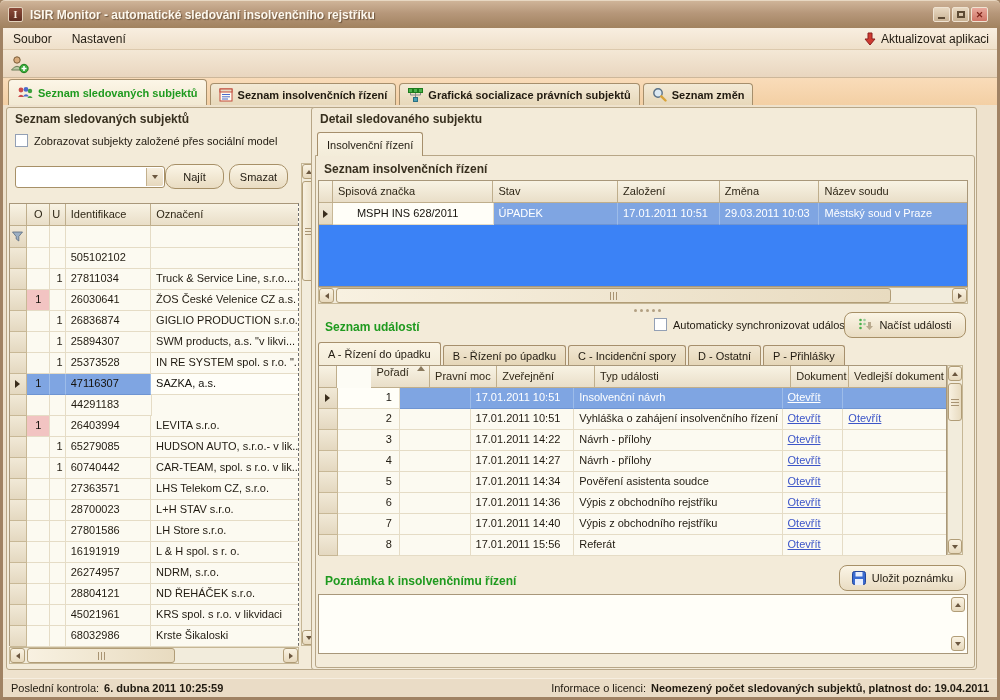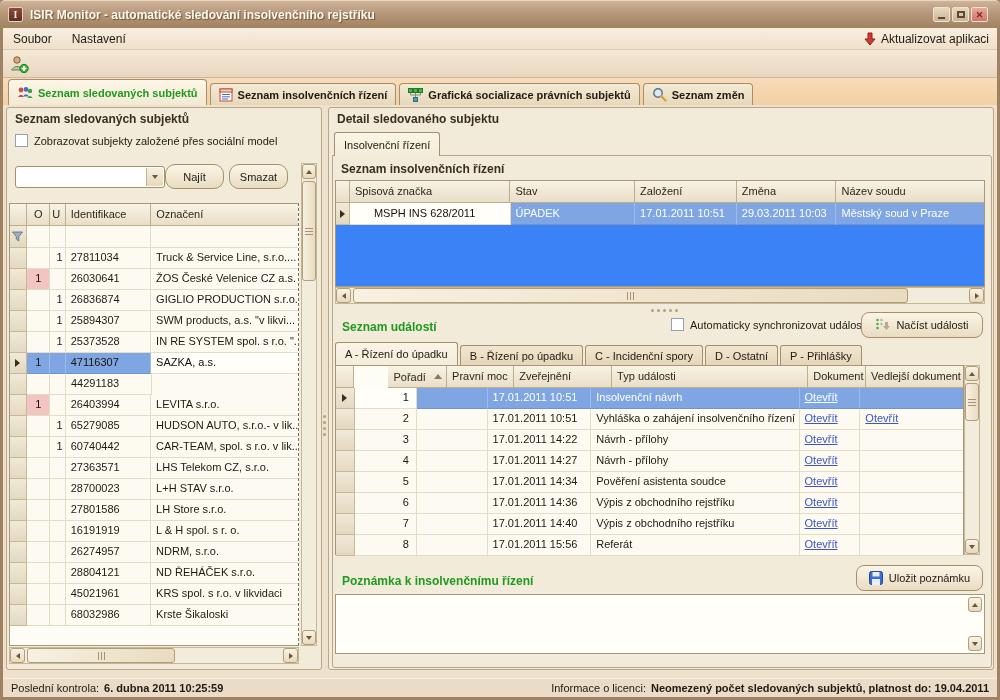--- a/index.html
+++ b/index.html
@@ -191,20 +191,27 @@
           </div>
           <div class="g-cell" style="width:23px;"></div>
           <div class="g-cell" style="width:16px;"></div>
           <div class="g-cell" style="width:86px;"></div>
           <div class="g-cell" style="width:148px;border-right:none;"></div>
         </div>
         <div>
             <div class="g-row">
               <div class="g-marker" style="width: 17px;"></div>
               <div class="g-cell center" style="width: 23px;"></div>
+              <div class="g-cell right" style="width: 16px; padding-right: 2px;"></div>
+              <div class="g-cell" style="width: 86px;">505102102</div>
+              <div class="g-cell" style="width: 148px; border-right: none;"></div>
+            </div>
+            <div class="g-row">
+              <div class="g-marker" style="width: 17px;"></div>
+              <div class="g-cell center" style="width: 23px;"></div>
               <div class="g-cell right" style="width: 16px; padding-right: 2px;">1</div>
               <div class="g-cell" style="width: 86px;">27811034</div>
               <div class="g-cell" style="width: 148px; border-right: none;">Truck &amp; Service Line, s.r.o....</div>
             </div>
             <div class="g-row">
               <div class="g-marker" style="width: 17px;"></div>
               <div class="g-cell center pinkcell" style="width: 23px;">1</div>
               <div class="g-cell right" style="width: 16px; padding-right: 2px;"></div>
               <div class="g-cell" style="width: 86px;">26030641</div>
               <div class="g-cell" style="width: 148px; border-right: none;">ŽOS České Velenice CZ a.s.</div>
@@ -350,21 +357,21 @@
       </div>
     </div>
 
     <div class="dotsv" style="left:320px;top:310px;">
         <i></i>
         <i></i>
         <i></i>
         <i></i>
       </div>
 
-    <div class="panel" style="left:325px;top:2px;width:666px;height:563px;">
+    <div class="panel" style="left:308px;top:2px;width:666px;height:563px;">
       <div class="ptitle">Detail sledovaného subjektu</div>
       <div class="etab active" style="position:absolute;left:5px;top:24px;height:24px;z-index:2;background:linear-gradient(#fbf5e6,#f3ecd9);">
           <span>Insolvenční řízení</span>
         </div>
 
       <div style="position:absolute;left:3px;top:47px;width:660px;height:513px;border:1px solid #b7a687;border-radius:0 3px 3px 3px;background:#f3ebd9;">
         <div style="position:absolute;left:8px;top:6px;font-weight:bold;font-size:12px;color:#38301f;">Seznam insolvenčních řízení</div>
 
         <div class="grid" style="left:2px;top:24px;width:650px;height:107px;background:#3b82f6;">
           <div class="g-head">
@@ -437,21 +444,21 @@
               <span>D - Ostatní</span>
             </div>
           <div class="etab">
               <span>P - Přihlášky</span>
             </div>
         </div>
 
         <div class="grid" style="left:2px;top:209px;width:629px;height:190px;">
           <div class="g-head">
             <div class="g-hcell" style="width:19px;"></div>
-            <div class="g-hcell" style="width:62px;display:flex;justify-content:space-between;align-items:center;padding-top:0;margin-left:34px;">
+            <div class="g-hcell" style="width:62px;display:flex;justify-content:space-between;padding-top:0;margin-left:34px;">
                 <span>Pořadí</span>
                 <span class="sortarr"></span>
               </div>
             <div class="g-hcell" style="width:71px;">Pravní moc</div>
             <div class="g-hcell" style="width:104px;">Zveřejnění</div>
             <div class="g-hcell" style="width:209px;">Typ události</div>
             <div class="g-hcell" style="width:61px;">Dokument</div>
             <div class="g-hcell" style="width:103px;border-right:none;">Vedlejší dokument</div>
           </div>
           <div>

